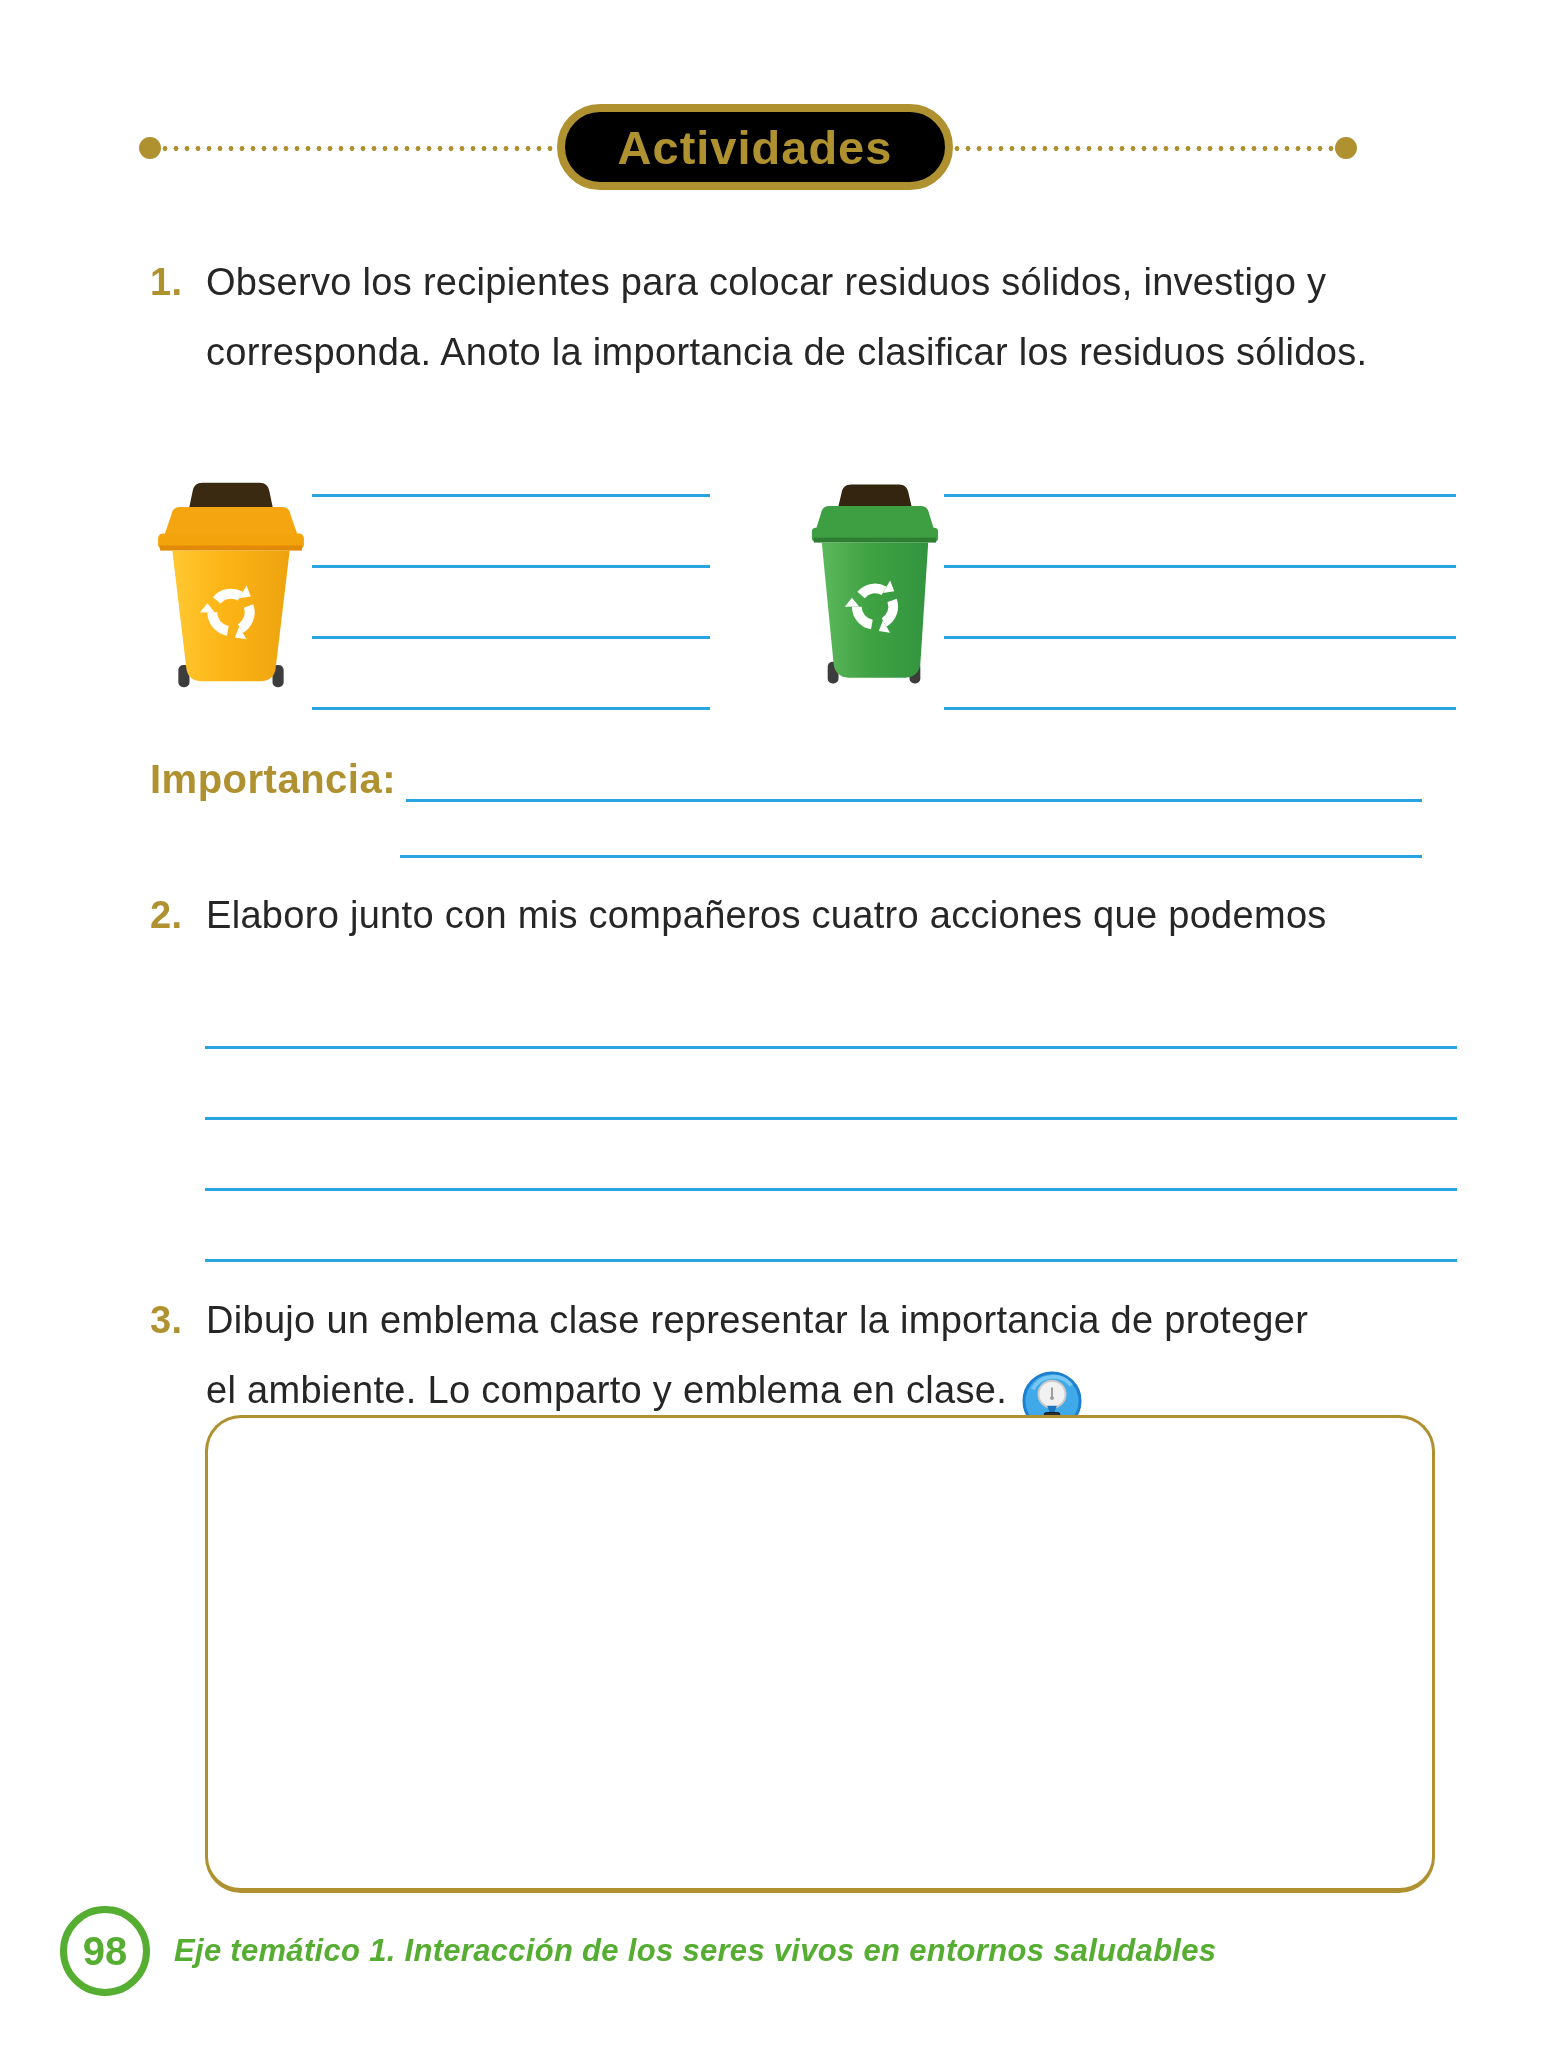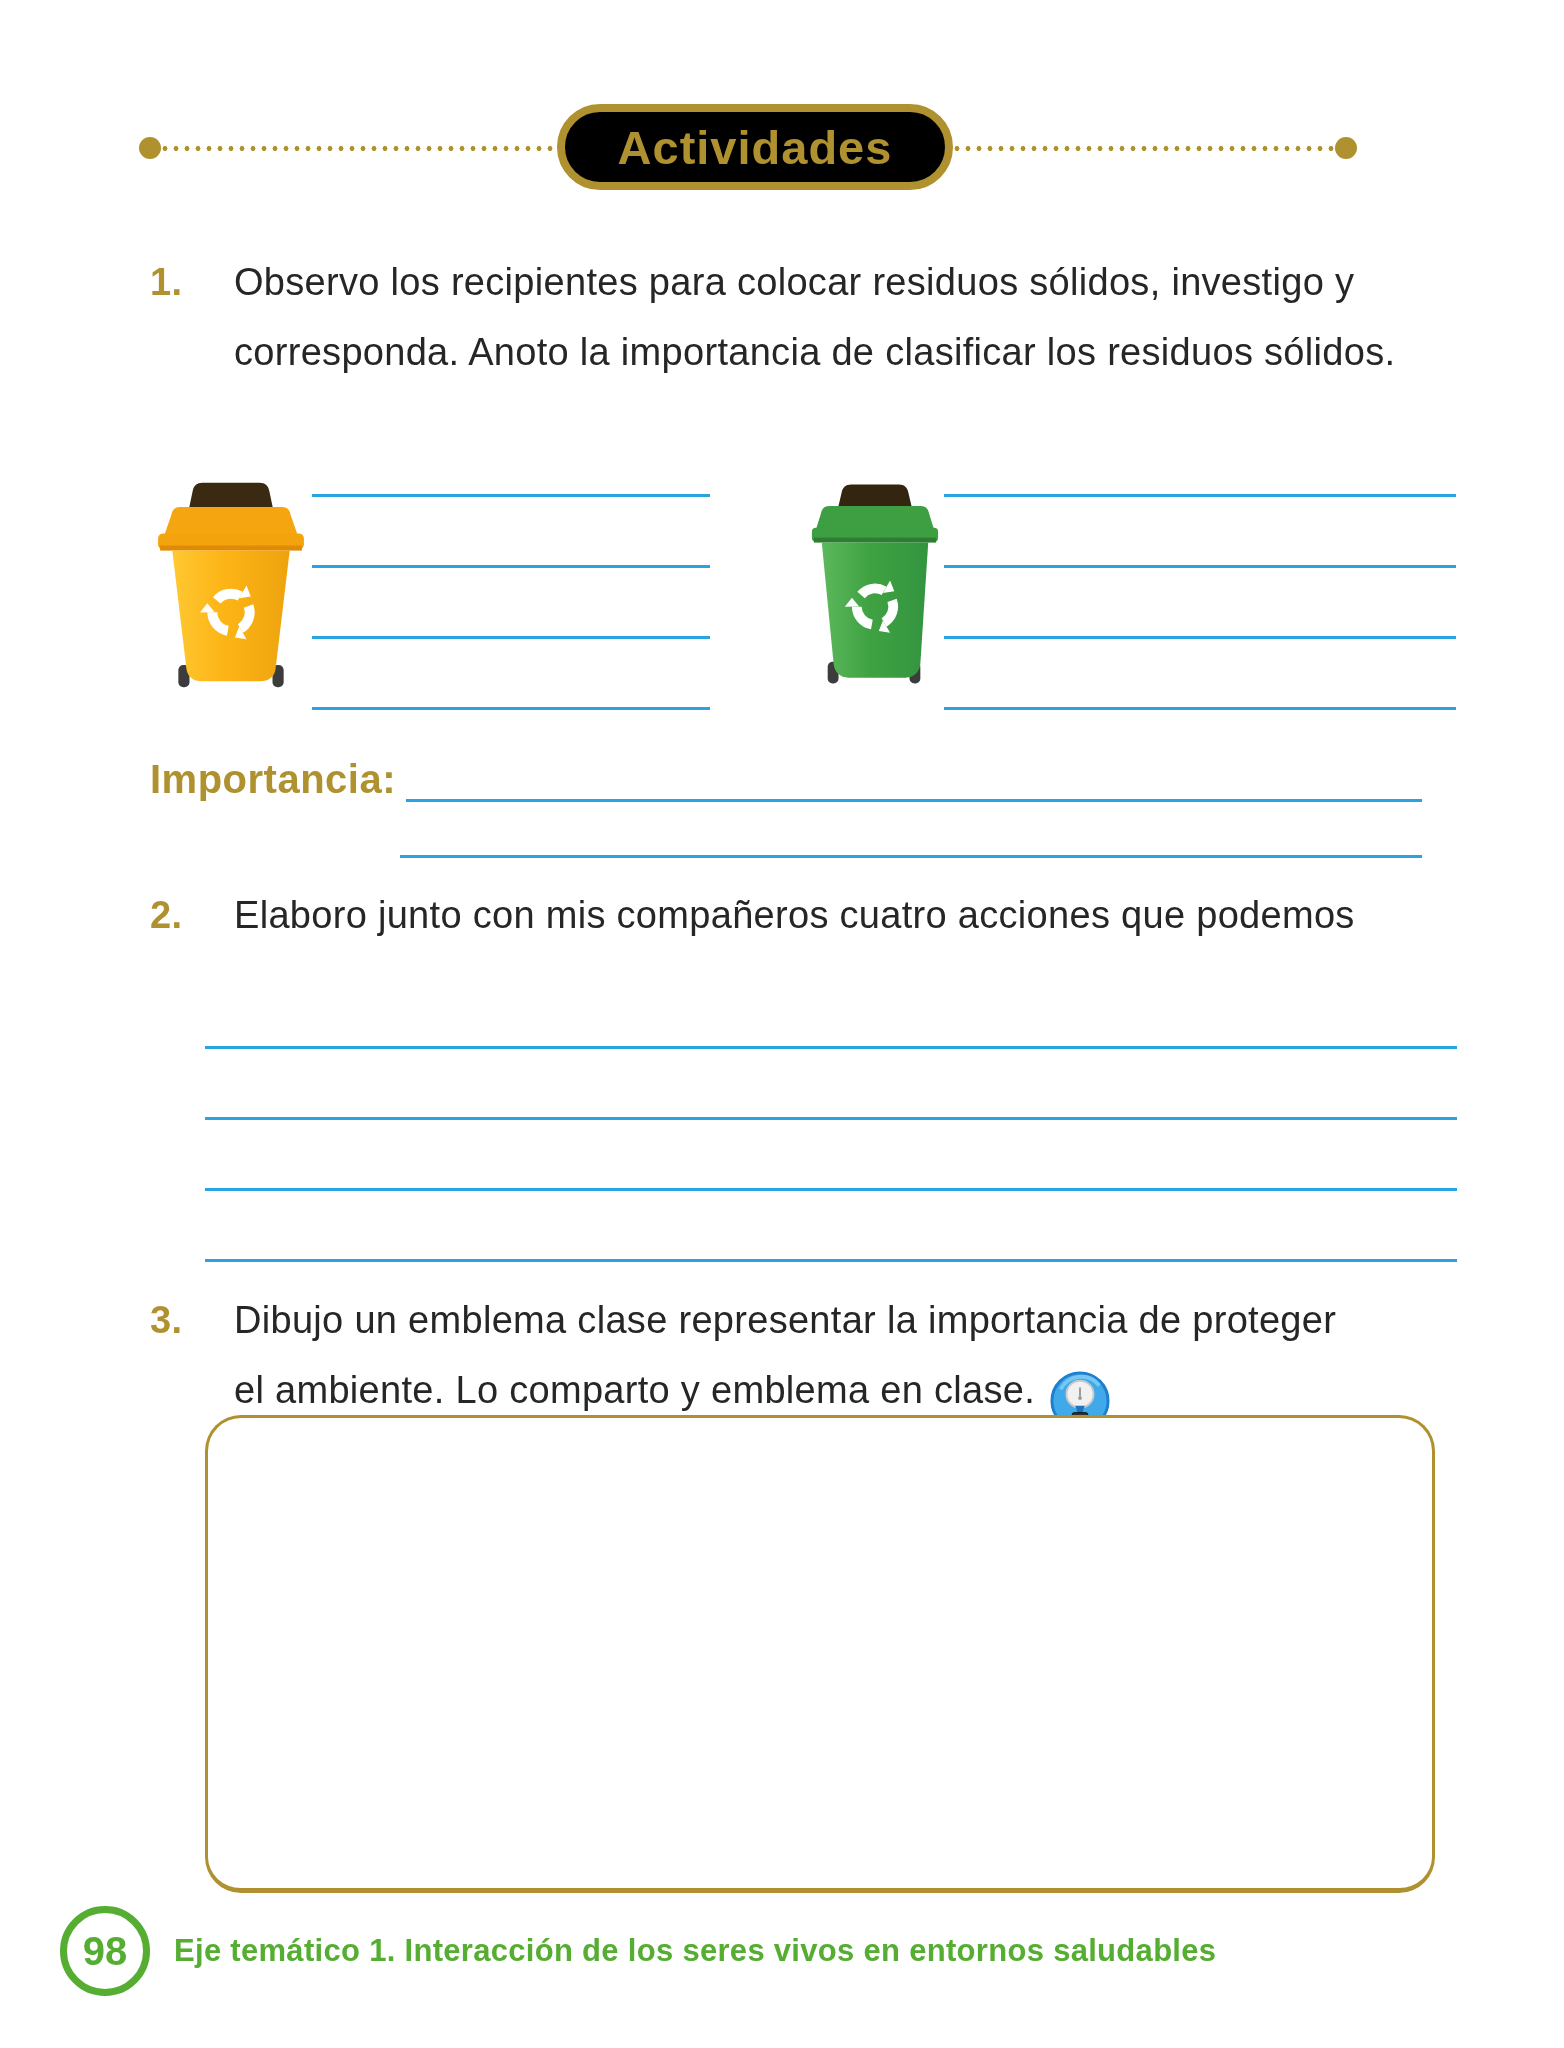--- a/index.html
+++ b/index.html
@@ -35,21 +35,21 @@
   .pill-title{
     color:var(--gold);font-size:47px;font-weight:700;letter-spacing:1px;
   }
   
   .item{
     position:absolute;left:150px;width:1330px;
     display:flex;gap:16px;
     font-size:38px;line-height:70px;color:var(--text);letter-spacing:.3px;
   }
   .item .num{color:var(--gold);font-weight:700;min-width:40px;}
-  .item .line{display:block;white-space:nowrap;margin-left:28px;}
+  .item .line{display:block;white-space:nowrap;}
   .item1{top:247px;}
   .item2{top:880px;}
   .item3{top:1285px;}
   .bulb{
     display:inline-block;width:62px;height:62px;vertical-align:middle;
     margin-left:14px;transform:translateY(8px);
   }
   
   .bins-row{
     position:absolute;left:150px;top:478px;width:1306px;
@@ -82,21 +82,21 @@
   .footer{
     position:absolute;left:60px;top:1906px;width:1440px;
     display:flex;align-items:center;gap:24px;
   }
   .pg-circle{
     width:76px;height:76px;border:7px solid var(--green);border-radius:50%;
     display:flex;align-items:center;justify-content:center;
     color:var(--green);font-size:40px;font-weight:700;background:#fff;
     box-sizing:content-box;
   }
-  .footer-text{color:var(--green);font-weight:700;font-size:31px;letter-spacing:.3px;}
+  .footer-text{color:var(--green);font-weight:700;font-size:31px;letter-spacing:.3px;font-style:italic;}
 </style>
 </head>
 <body>
 
 <div class="page">
 
   <div class="rule-dotted"></div>
   <div class="end-dot left"></div>
   <div class="end-dot right"></div>
   <div class="pill">

